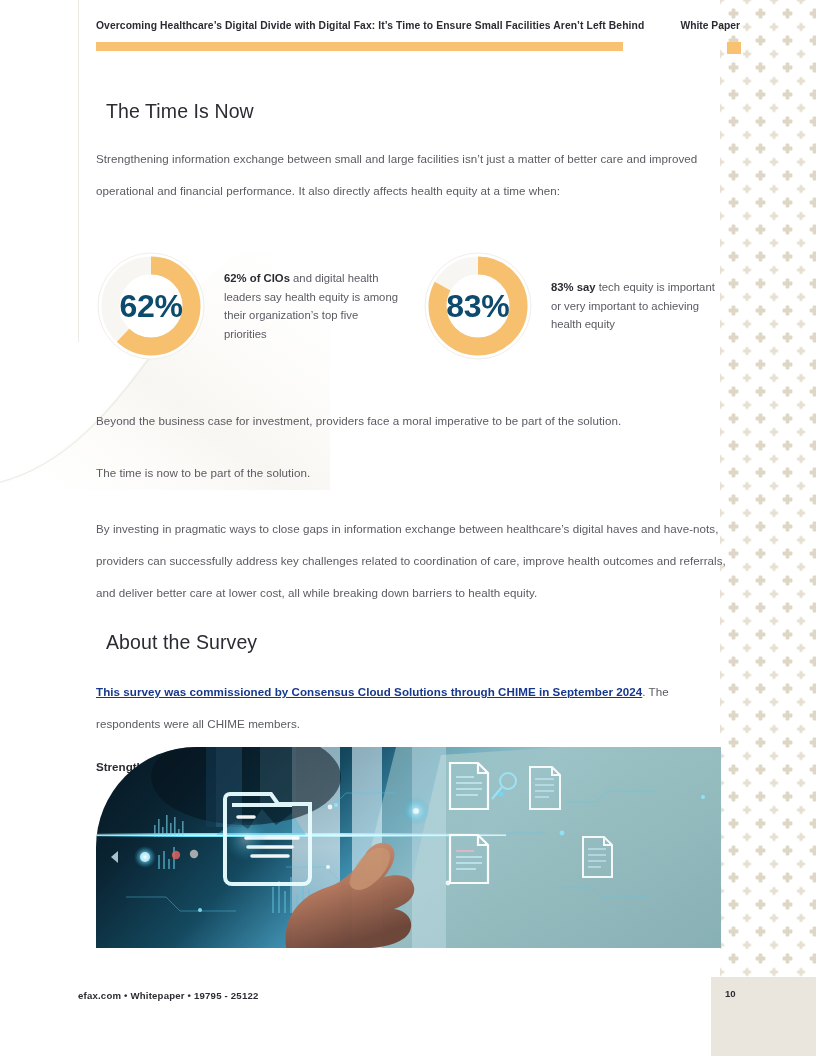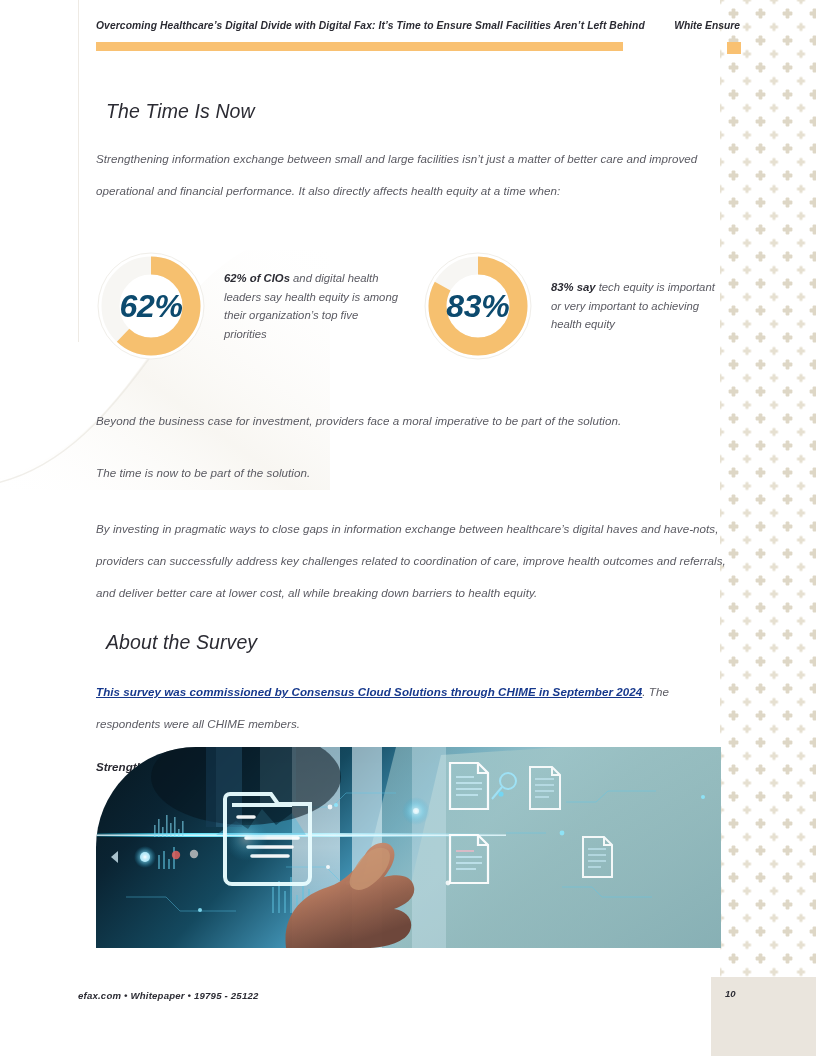--- a/index.html
+++ b/index.html
@@ -9,21 +9,20 @@
   }
   body {
     font-family: "Liberation Sans", sans-serif;
   }
   .page {
     position: relative;
     width: 816px;
     height: 1056px;
     background: #ffffff;
     overflow: hidden;
-    font-style: italic;
   }
 
   
   .dot-pattern {
     position: absolute;
     top: 0;
     right: 0;
     width: 96px;
     height: 1056px;
     pointer-events: none;
@@ -251,21 +250,21 @@
     </defs>
     <path d="M -20 230 C 70 220 120 150 180 60 C 210 18 250 -10 300 -20 L 330 -20 L 330 240 L -20 240 Z" fill="url(#swooshGrad)" opacity="0.75"></path>
     <path d="M -20 236 C 60 226 115 160 175 72" stroke="#eceae4" stroke-width="1.4" fill="none" opacity="0.8"></path>
   </svg>
 
   <div class="left-rule"></div>
 
   <div class="doc-header">
     <div class="doc-header-row">
       <div class="doc-title">Overcoming Healthcare’s Digital Divide with Digital Fax: It’s Time to Ensure Small Facilities Aren’t Left Behind</div>
-      <div class="doc-kind">White Ensure</div>
+      <div class="doc-kind">White Paper</div>
     </div>
   </div>
   <div class="accent-bar"></div>
   <div class="accent-square"></div>
 
   <div class="content">
 
     <h2 class="section-heading">The Time Is Now</h2>
 
     <p class="body-text tight">Strengthening information exchange between small and large facilities isn’t just a matter of better care and improved operational and financial performance. It also directly affects health equity at a time when:</p>

